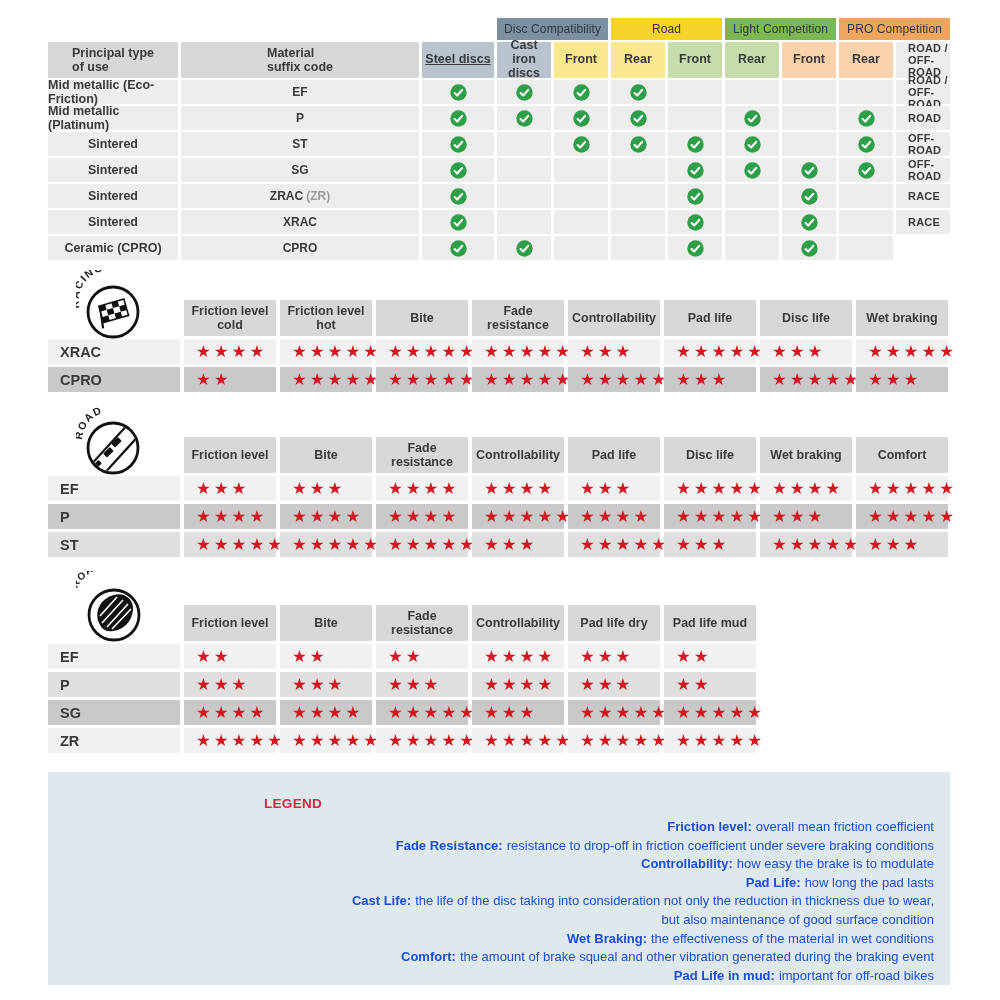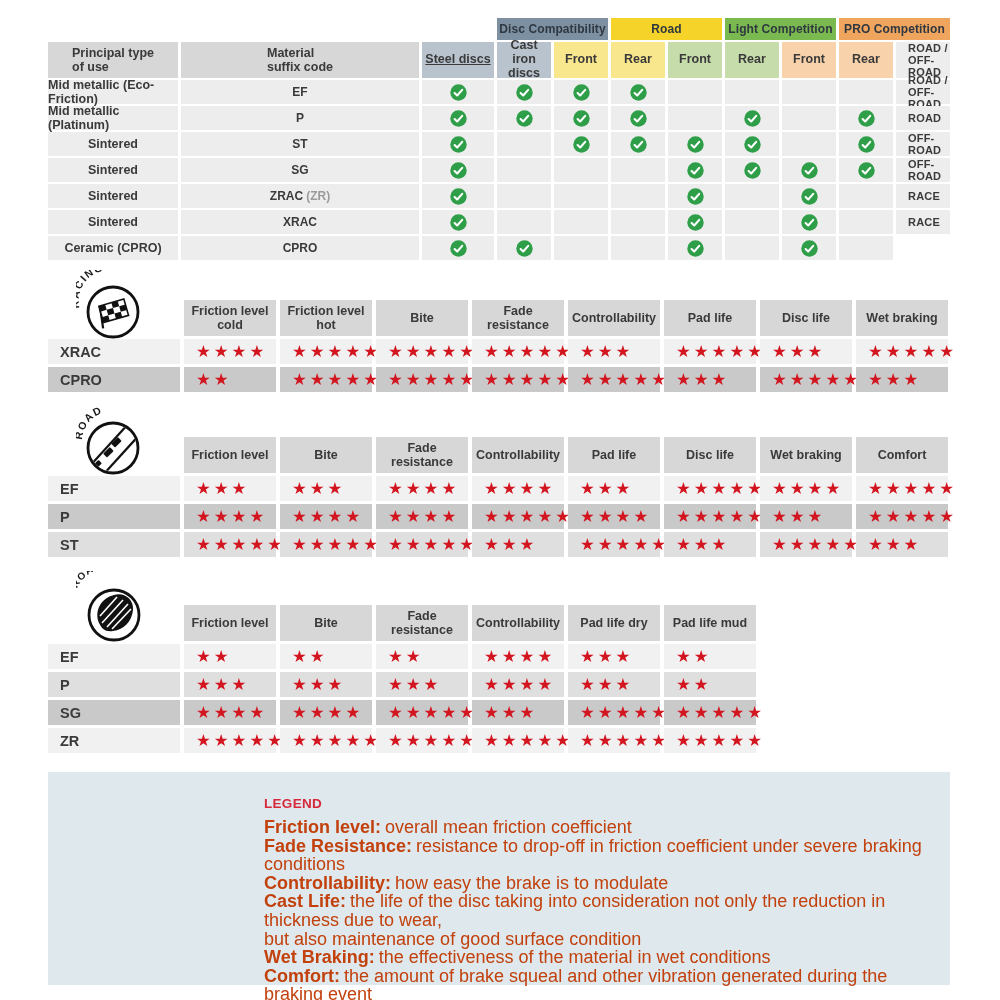--- a/index.html
+++ b/index.html
@@ -13,21 +13,21 @@
   #compat{
     position:absolute;left:48px;top:18px;
     display:grid;
     grid-template-columns:130px 238px 72px repeat(8,54px);
     grid-template-rows:22px 36px repeat(7,24px);
     gap:2px 3px;
   }
   .spacer{background:transparent;}
   .group-hd{
     grid-column:span 2;display:flex;align-items:center;justify-content:center;
-    font-weight:bold;font-size:12px;color:#2f3740;letter-spacing:.1px;
+    font-weight:normal;font-size:12px;color:#2f3740;letter-spacing:.1px;
   }
   .main-hd{
     background:#d7d7d7;display:flex;align-items:center;justify-content:center;
     text-align:left;font-weight:bold;font-size:12.5px;line-height:1.15;white-space:pre-line;
   }
   .sub-hd{
     display:flex;align-items:center;justify-content:center;text-align:center;
     font-weight:bold;font-size:12.5px;line-height:1.1;padding:0 2px;box-sizing:border-box;
   }
   .cell{background:#ededed;display:flex;align-items:center;justify-content:center;}
@@ -57,21 +57,21 @@
   .shade-light{background:#f1f1f1;}
   .shade-mid{background:#dfdfdf;}
   .shade-dark{background:#c9c9c9;}
 
   
   #legend{
     position:absolute;left:48px;top:772px;width:902px;height:213px;
     background:#dee8ed;box-sizing:border-box;padding:24px 16px 0 216px;
   }
   .lg-title{color:#d6293c;font-weight:bold;font-size:13.5px;margin-bottom:7px;letter-spacing:.3px;}
-  .lg-line{font-size:18px;line-height:18.6px;color:#c2410c;}
+  .lg-line{font-size:13px;line-height:18.6px;color:#1d4ed8;text-align:right;}
   .lg-term{font-weight:bold;}
   .lg-desc{margin-left:4px;}
 </style>
 </head>
 <body>
 
 <div class="page">
 
   <div id="compat">
       <div class="spacer" style="grid-column: span 3;"></div>
@@ -508,20 +508,21 @@
         <div class="rt-stars shade-light" style="color: rgb(210, 21, 31);">★★★★★</div>
       </div>
   </section>
 
   <div id="legend" style="background: rgb(222, 232, 237);">
     <div class="lg-title" style="color: rgb(214, 41, 60);">LEGEND</div>
     <div>
         <div class="lg-line"><span class="lg-term">Friction level:</span><span class="lg-desc">overall mean friction coefficient</span></div>
         <div class="lg-line"><span class="lg-term">Fade Resistance:</span><span class="lg-desc">resistance to drop-off in friction coefficient under severe braking conditions</span></div>
         <div class="lg-line"><span class="lg-term">Controllability:</span><span class="lg-desc">how easy the brake is to modulate</span></div>
+        <div class="lg-line"><span class="lg-term">Pad Life:</span><span class="lg-desc">how long the pad lasts</span></div>
         <div class="lg-line"><span class="lg-term">Cast Life:</span><span class="lg-desc">the life of the disc taking into consideration not only the reduction in thickness due to wear,</span></div>
         <div class="lg-line"><span class="">but also maintenance of good surface condition</span></div>
         <div class="lg-line"><span class="lg-term">Wet Braking:</span><span class="lg-desc">the effectiveness of the material in wet conditions</span></div>
         <div class="lg-line"><span class="lg-term">Comfort:</span><span class="lg-desc">the amount of brake squeal and other vibration generated during the braking event</span></div>
         <div class="lg-line"><span class="lg-term">Pad Life in mud:</span><span class="lg-desc">important for off-road bikes</span></div>
       </div>
   </div>
 
 </div>
 

